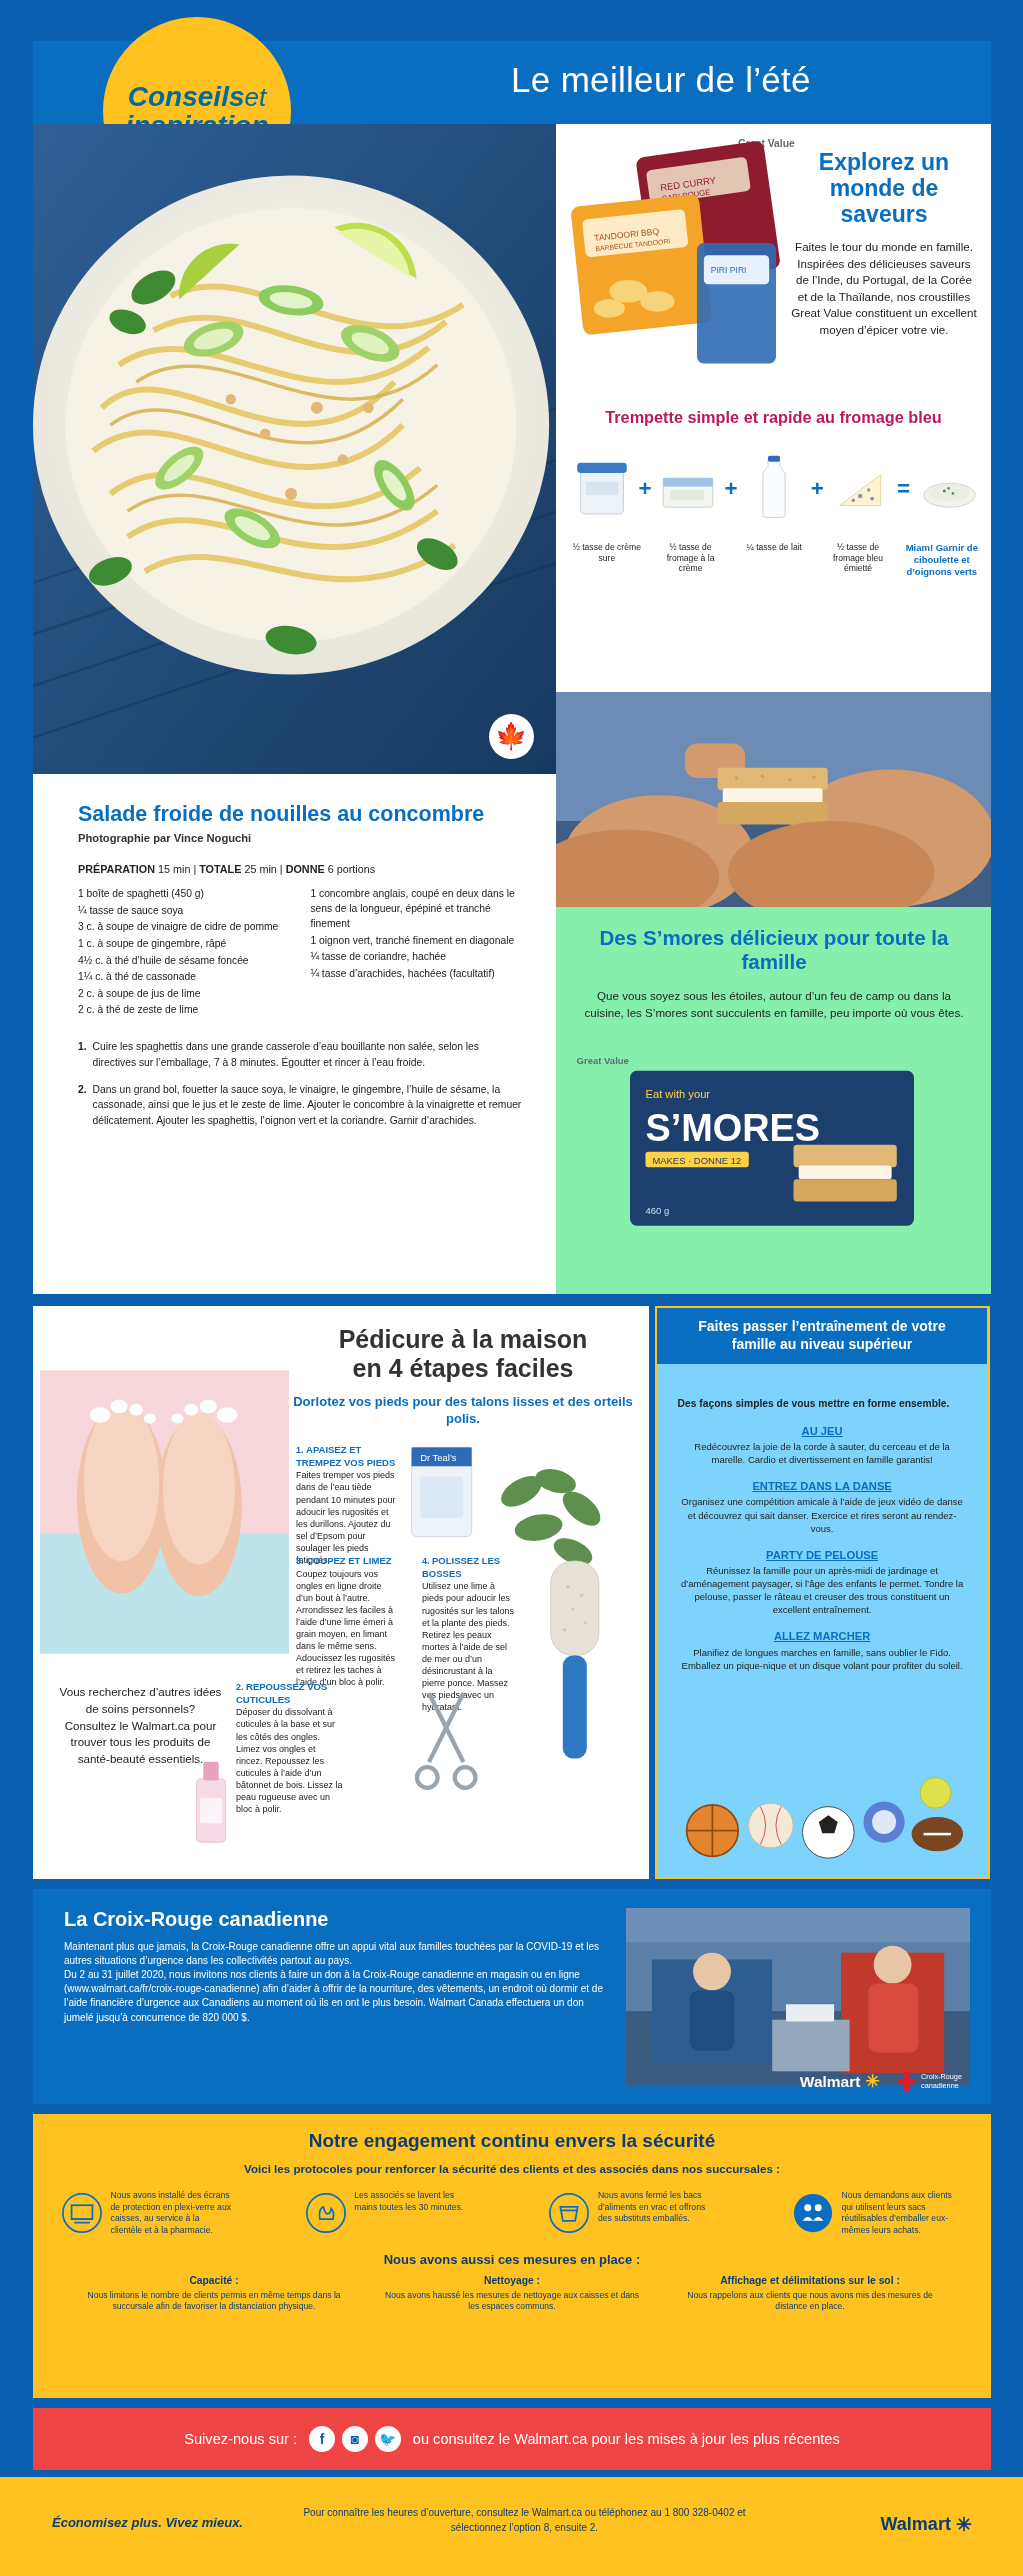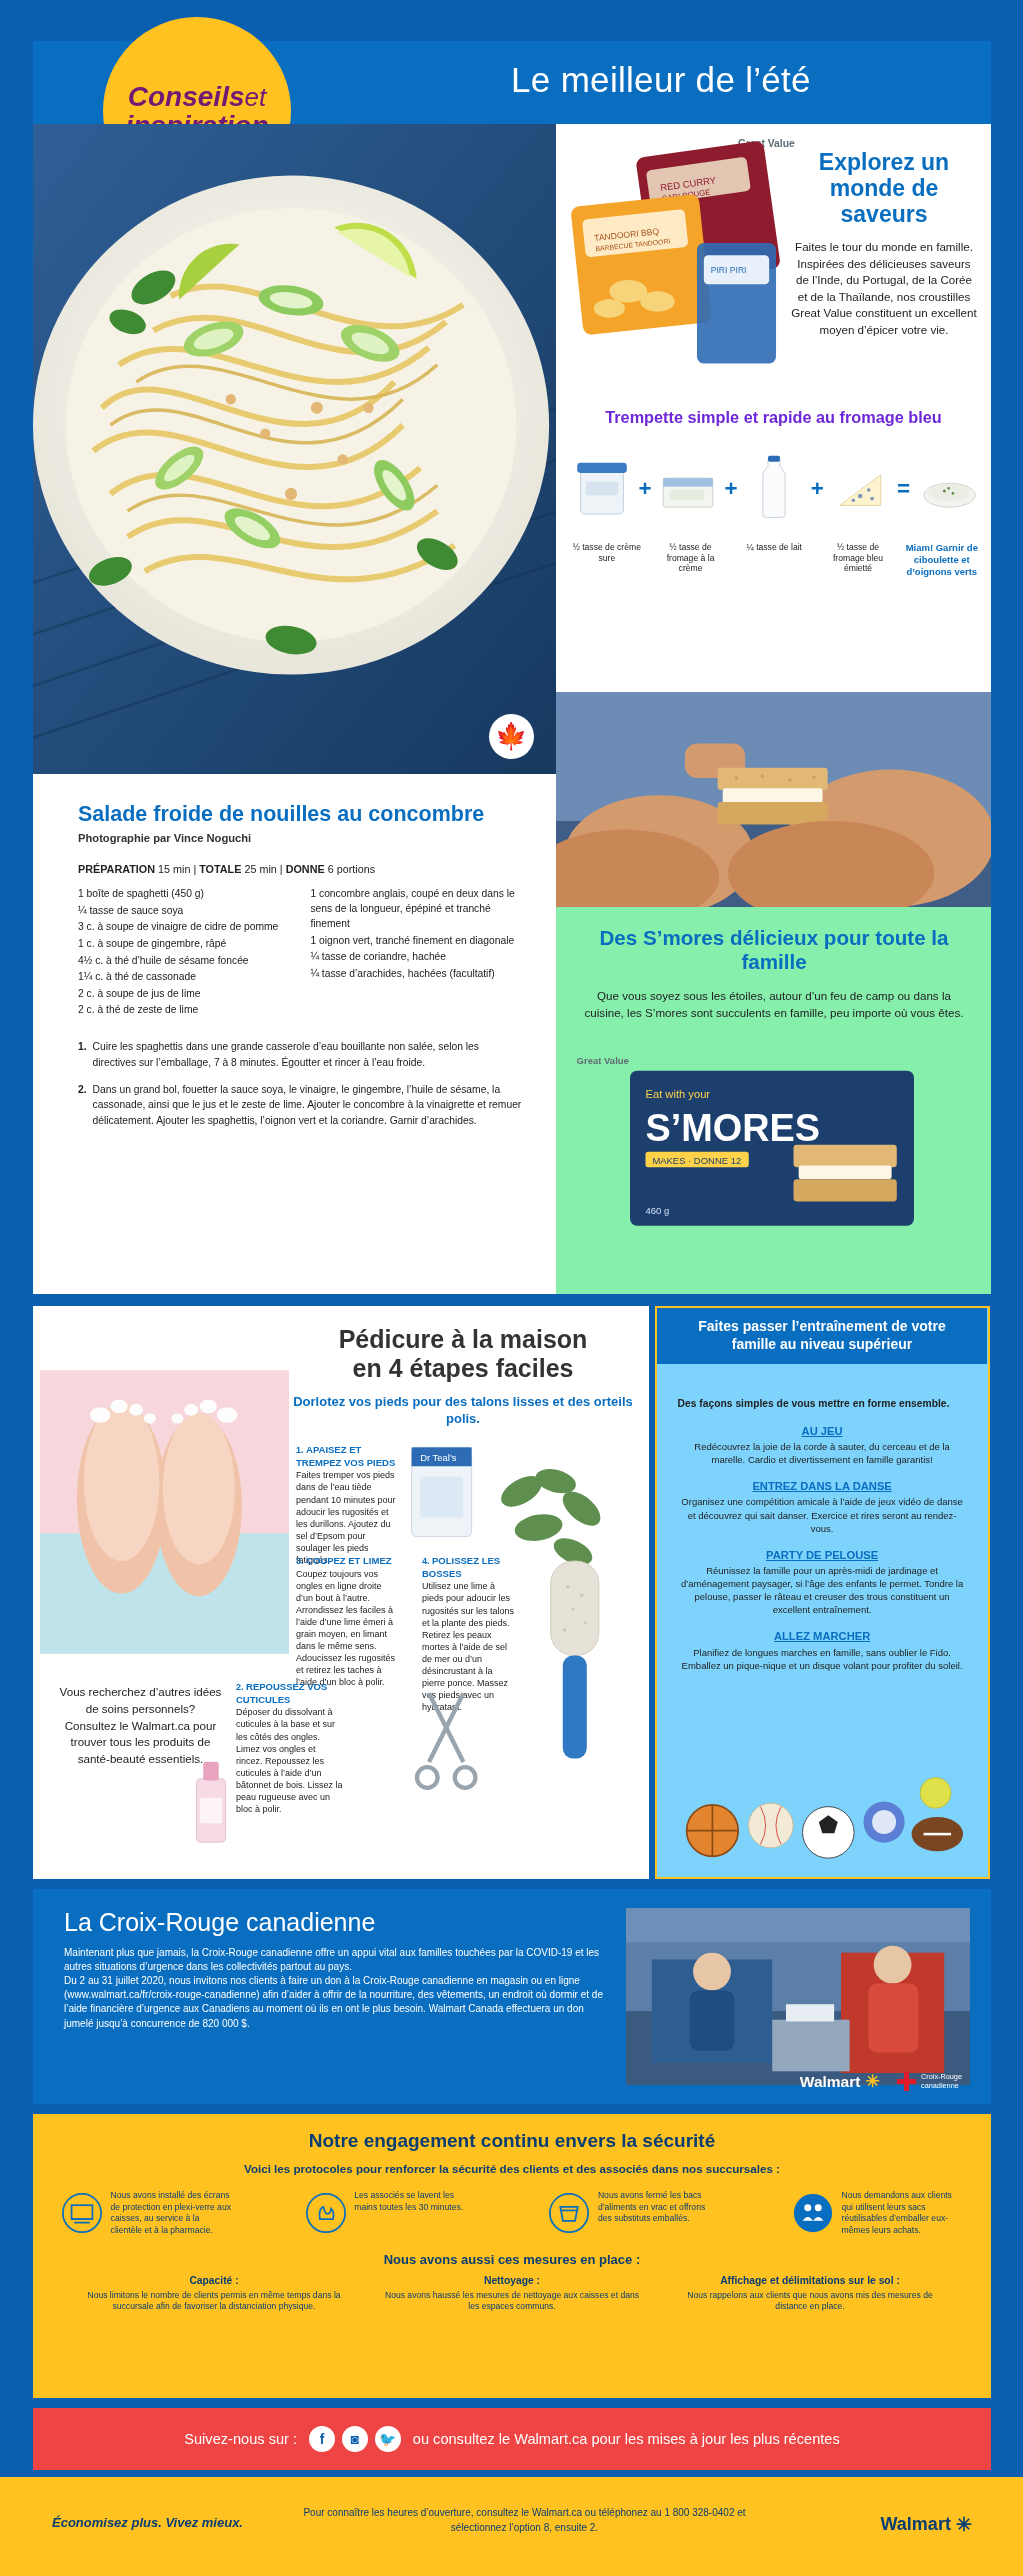--- a/index.html
+++ b/index.html
@@ -21,21 +21,21 @@
   }
   .header-title {
     position:absolute; left:327px; top:19px; width:602px;
     text-align:center; color:#fff; font-size:35px; font-weight:400;
     letter-spacing:0.3px;
   }
   .badge {
     position:absolute; left:103px; top:17px; width:188px; height:188px;
     border-radius:50%; background:#ffc220;
     display:flex; flex-direction:column; align-items:center; justify-content:center;
-    text-align:center; color:#701a75; line-height:1.05;
+    text-align:center; color:#0369a1; line-height:1.05;
   }
   .badge .l1 { font-size:28px; font-weight:bold; font-style:italic; }
   .badge .l1 em { font-style:italic; font-weight:400; font-size:26px;}
   .badge .l2 { font-size:28px; font-weight:bold; font-style:italic; }
 
   
   .panel-noodle {
     position:absolute; left:33px; top:124px; width:523px; height:1170px;
     background:#fff;
   }
@@ -74,21 +74,21 @@
     position:absolute; left:234px; top:26px; width:188px; text-align:center;
   }
   .explore-txt h3 { margin:0; font-size:23px; line-height:1.12; color:#0a6ec0; font-weight:bold; }
   .explore-txt p { margin:12px 0 0; font-size:11.6px; line-height:1.42; color:#222; }
   .gv-logo {
     position:absolute; left:182px; top:13.8px; font-size:10.3px; color:#5f6a72; font-weight:bold;
   }
 
   .dip-title {
     position:absolute; left:0; top:284px; width:435px; text-align:center;
-    font-size:16.3px; font-weight:bold; color:#6d28d9;
+    font-size:16.3px; font-weight:bold; color:#be185d;
   }
   .dip-row {
     position:absolute; left:13.8px; top:317px; width:409px; height:95px;
     display:flex; align-items:center; justify-content:space-between;
   }
   .dip-item { width:64px; text-align:center; }
   .dip-plus { font-size:22.4px; color:#0a6ec0; font-weight:bold; }
   .dip-caps {
     position:absolute; left:13.8px; top:418px; width:409px;
     display:flex; justify-content:space-between; font-size:8.6px; text-align:center;
@@ -147,21 +147,21 @@
   .ex-sec h5 { margin:0 0 3.4px; font-size:11.2px; color:#0a6ec0; font-weight:bold; text-decoration:underline; }
   .ex-sec p { margin:0; font-size:9.5px; line-height:1.38; color:#222; }
   .balls { position:absolute; left:20.6px; bottom:12px; width:292px; height:103px; }
 
   
   .panel-cr {
     position:absolute; left:33px; top:1889px; width:958px; height:215px;
     background:#0a6ec0; color:#fff;
   }
   .cr-txt { position:absolute; left:31px; top:19px; width:550px; }
-  .cr-txt h3 { margin:0 0 8.6px; font-size:25px; font-weight:normal; }
+  .cr-txt h3 { margin:0 0 8.6px; font-size:20px; font-weight:bold; }
   .cr-txt p { margin:0; font-size:10px; line-height:1.42; }
   .cr-photo {
     position:absolute; right:20.6px; top:19px; width:344px; height:177px;
     overflow:hidden; background:#355a8c;
   }
   .cr-logos {
     position:absolute; right:29px; bottom:12px; display:flex; align-items:center; gap:17px;
   }
   .wmark { color:#fff; font-size:15.5px; font-weight:bold; display:flex; align-items:center; gap:5.2px;}
   .spark { color:#ffc220; font-size:17px; }

